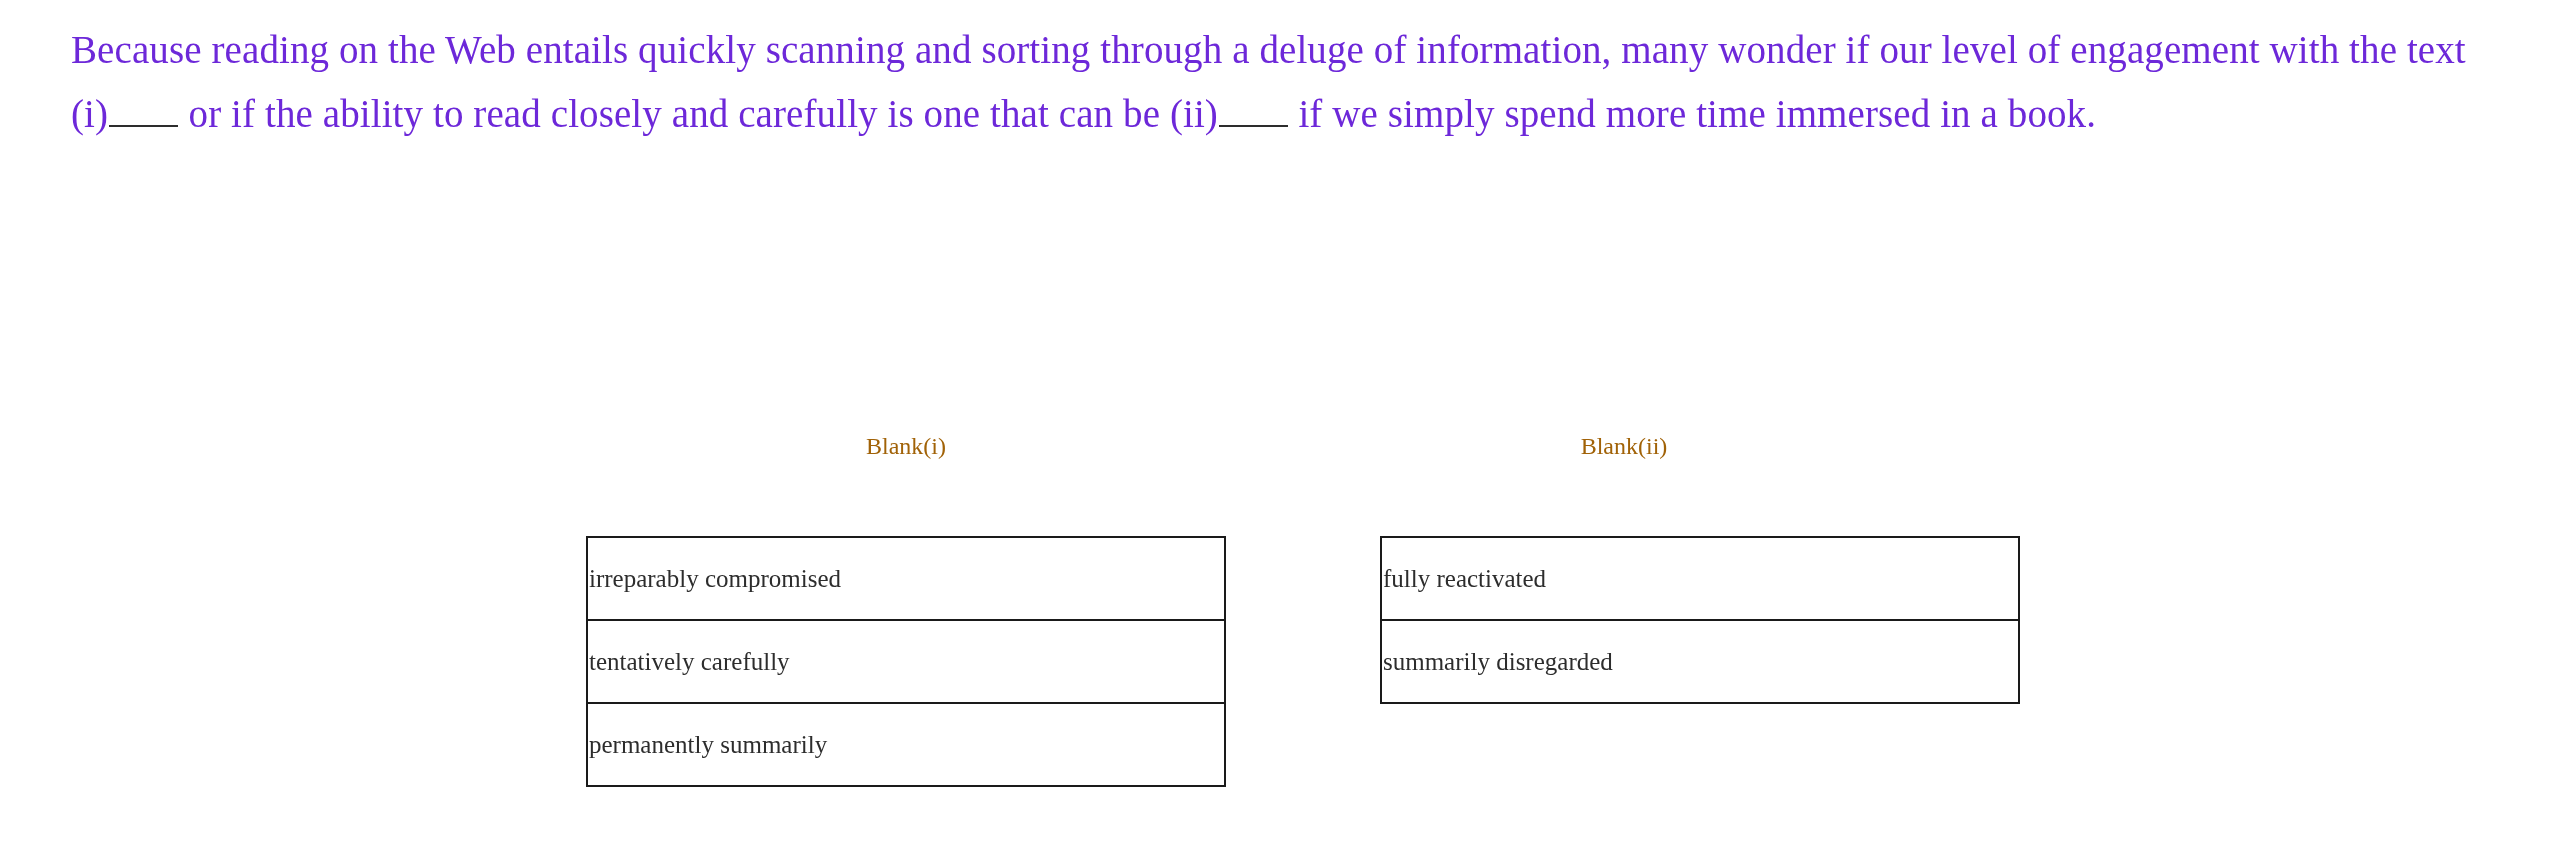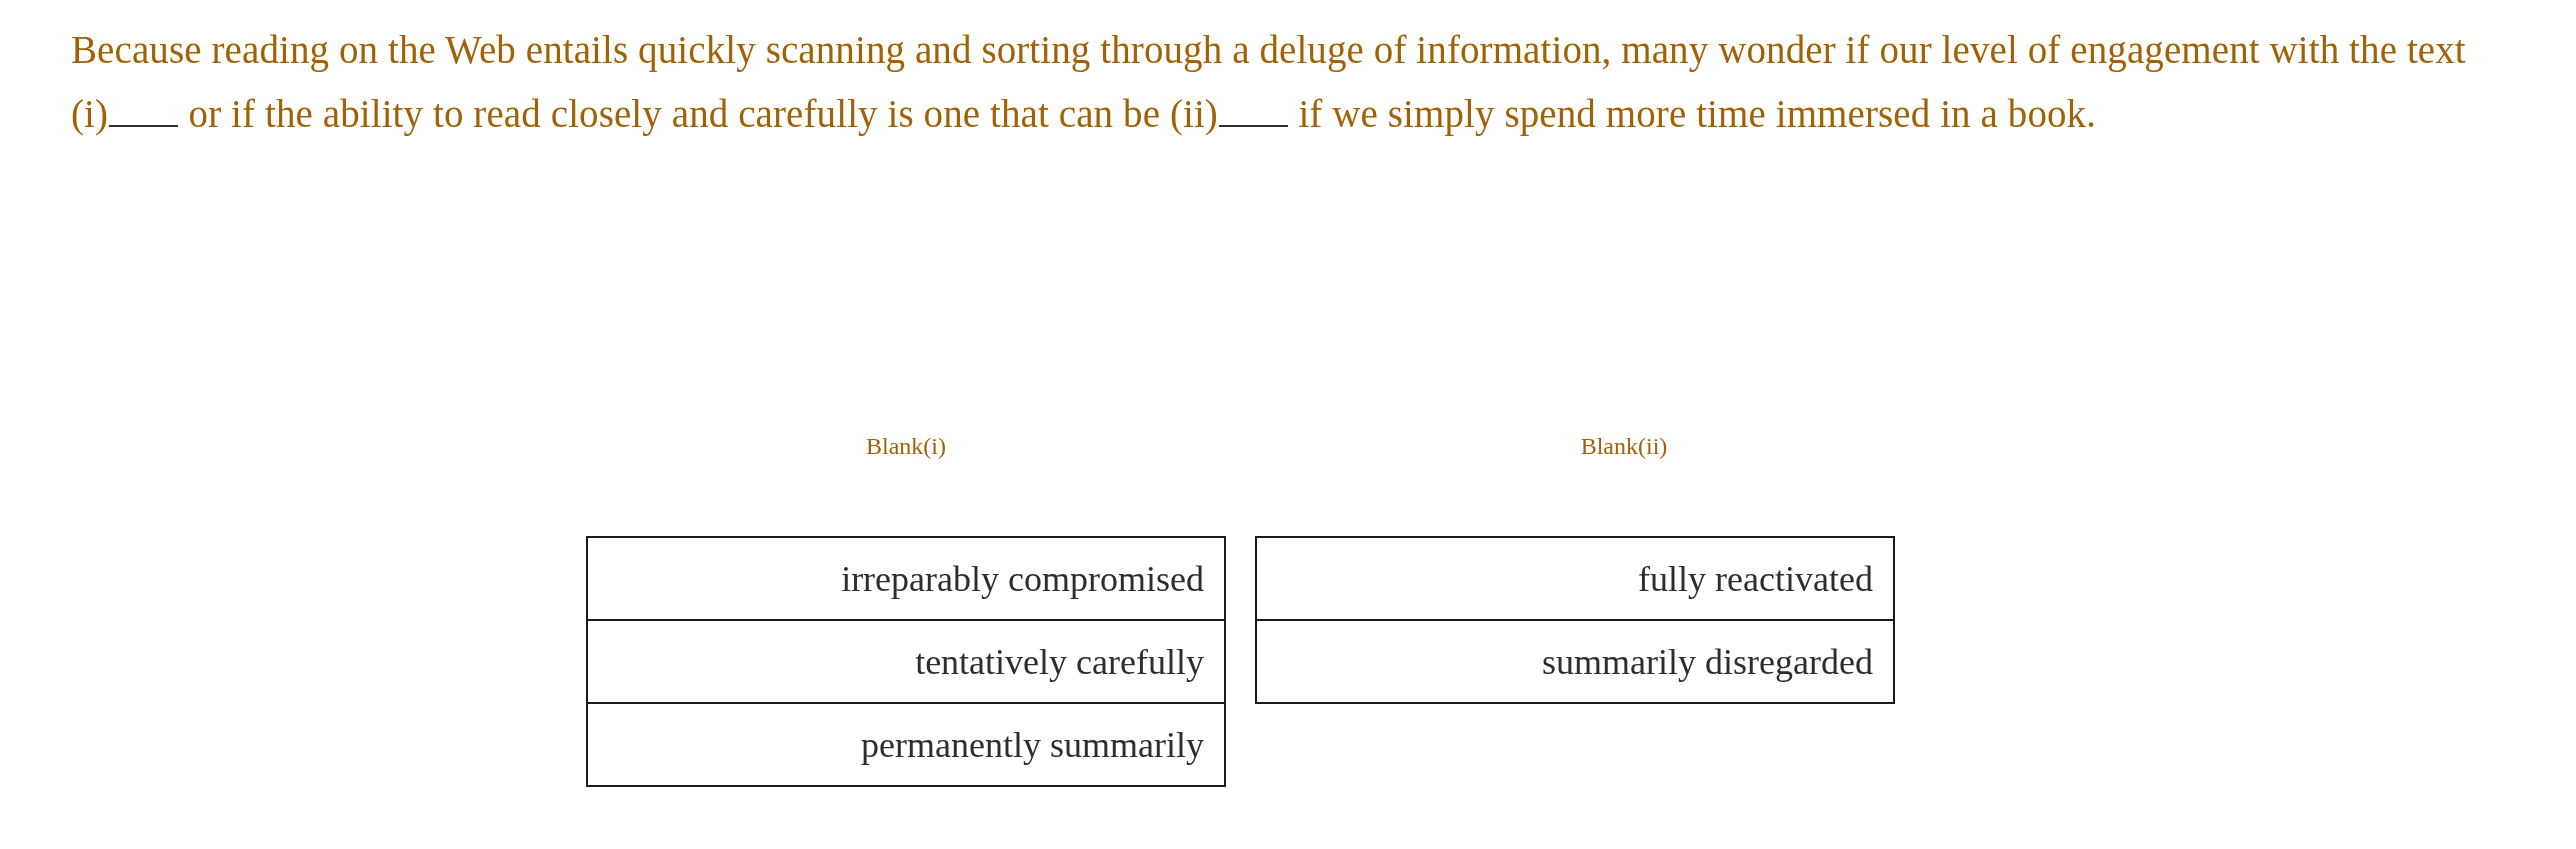--- a/index.html
+++ b/index.html
@@ -17,21 +17,21 @@
   }
 
   
   #passage {
     position: absolute;
     left: 71px;
     top: 18px;
     width: 2402px;
     font-size: 39px;
     line-height: 64px;
-    color: #a16207;
+    color: #6d28d9;
     letter-spacing: 0.1px;
     text-align: left;
     white-space: normal;
   }
   .blank-mark {
     display: inline-block;
     border-bottom: 2.5px solid #2d2d2d;
     width: 69px;
     height: 0.82em;
     vertical-align: baseline;
@@ -52,31 +52,31 @@
   
   .options-table {
     position: absolute;
     width: 640px;
     border: 2.5px solid #1a1a1a;
     border-collapse: collapse;
     background: #ffffff;
     box-sizing: border-box;
   }
   #table-blank-i  { left: 586px;  top: 536px; }
-  #table-blank-ii { left: 1255px; top: 536px; border-radius: 24px; }
+  #table-blank-ii { left: 1380px; top: 536px; border-radius: 24px; }
 
   .options-table tr { height: 83px; }
   .options-table td {
     border-bottom: 2.5px solid #1a1a1a;
-    text-align: right;
+    text-align: left;
     vertical-align: middle;
-    font-size: 36px;
+    font-size: 25px;
     line-height: 40px;
     color: #2d2d2d;
-    padding: 0 20px;
+    padding: 0 1px;
     height: 83px;
     box-sizing: border-box;
   }
   .options-table tr:last-child td { border-bottom: none; }
 </style>
 </head>
 <body>
 
 <div id="passage"><span>Because reading on the Web entails quickly scanning and sorting through a deluge of information, many wonder if our level of engagement with the text (i)</span><span class="blank-mark"></span><span> or if the ability to read closely and carefully is one that can be (ii)</span><span class="blank-mark"></span><span> if we simply spend more time immersed in a book.</span></div>
 

